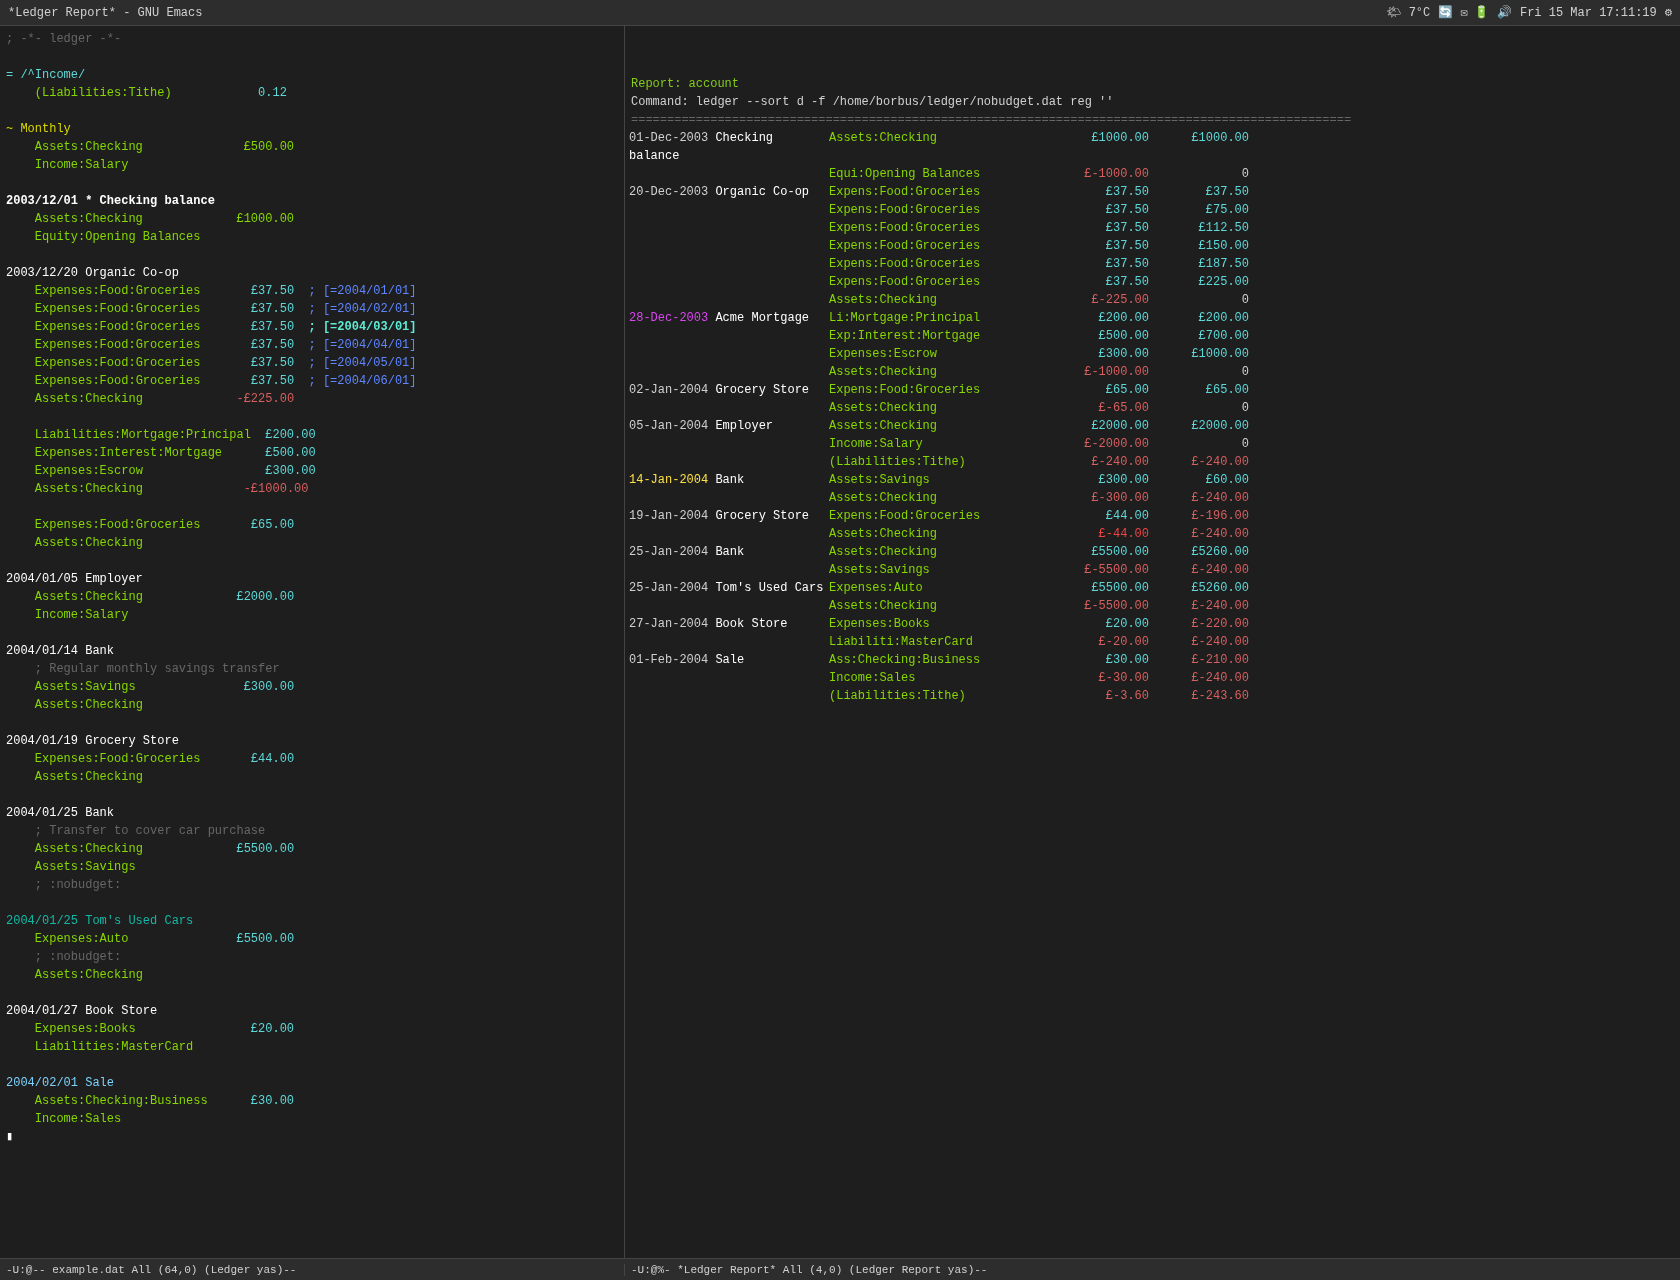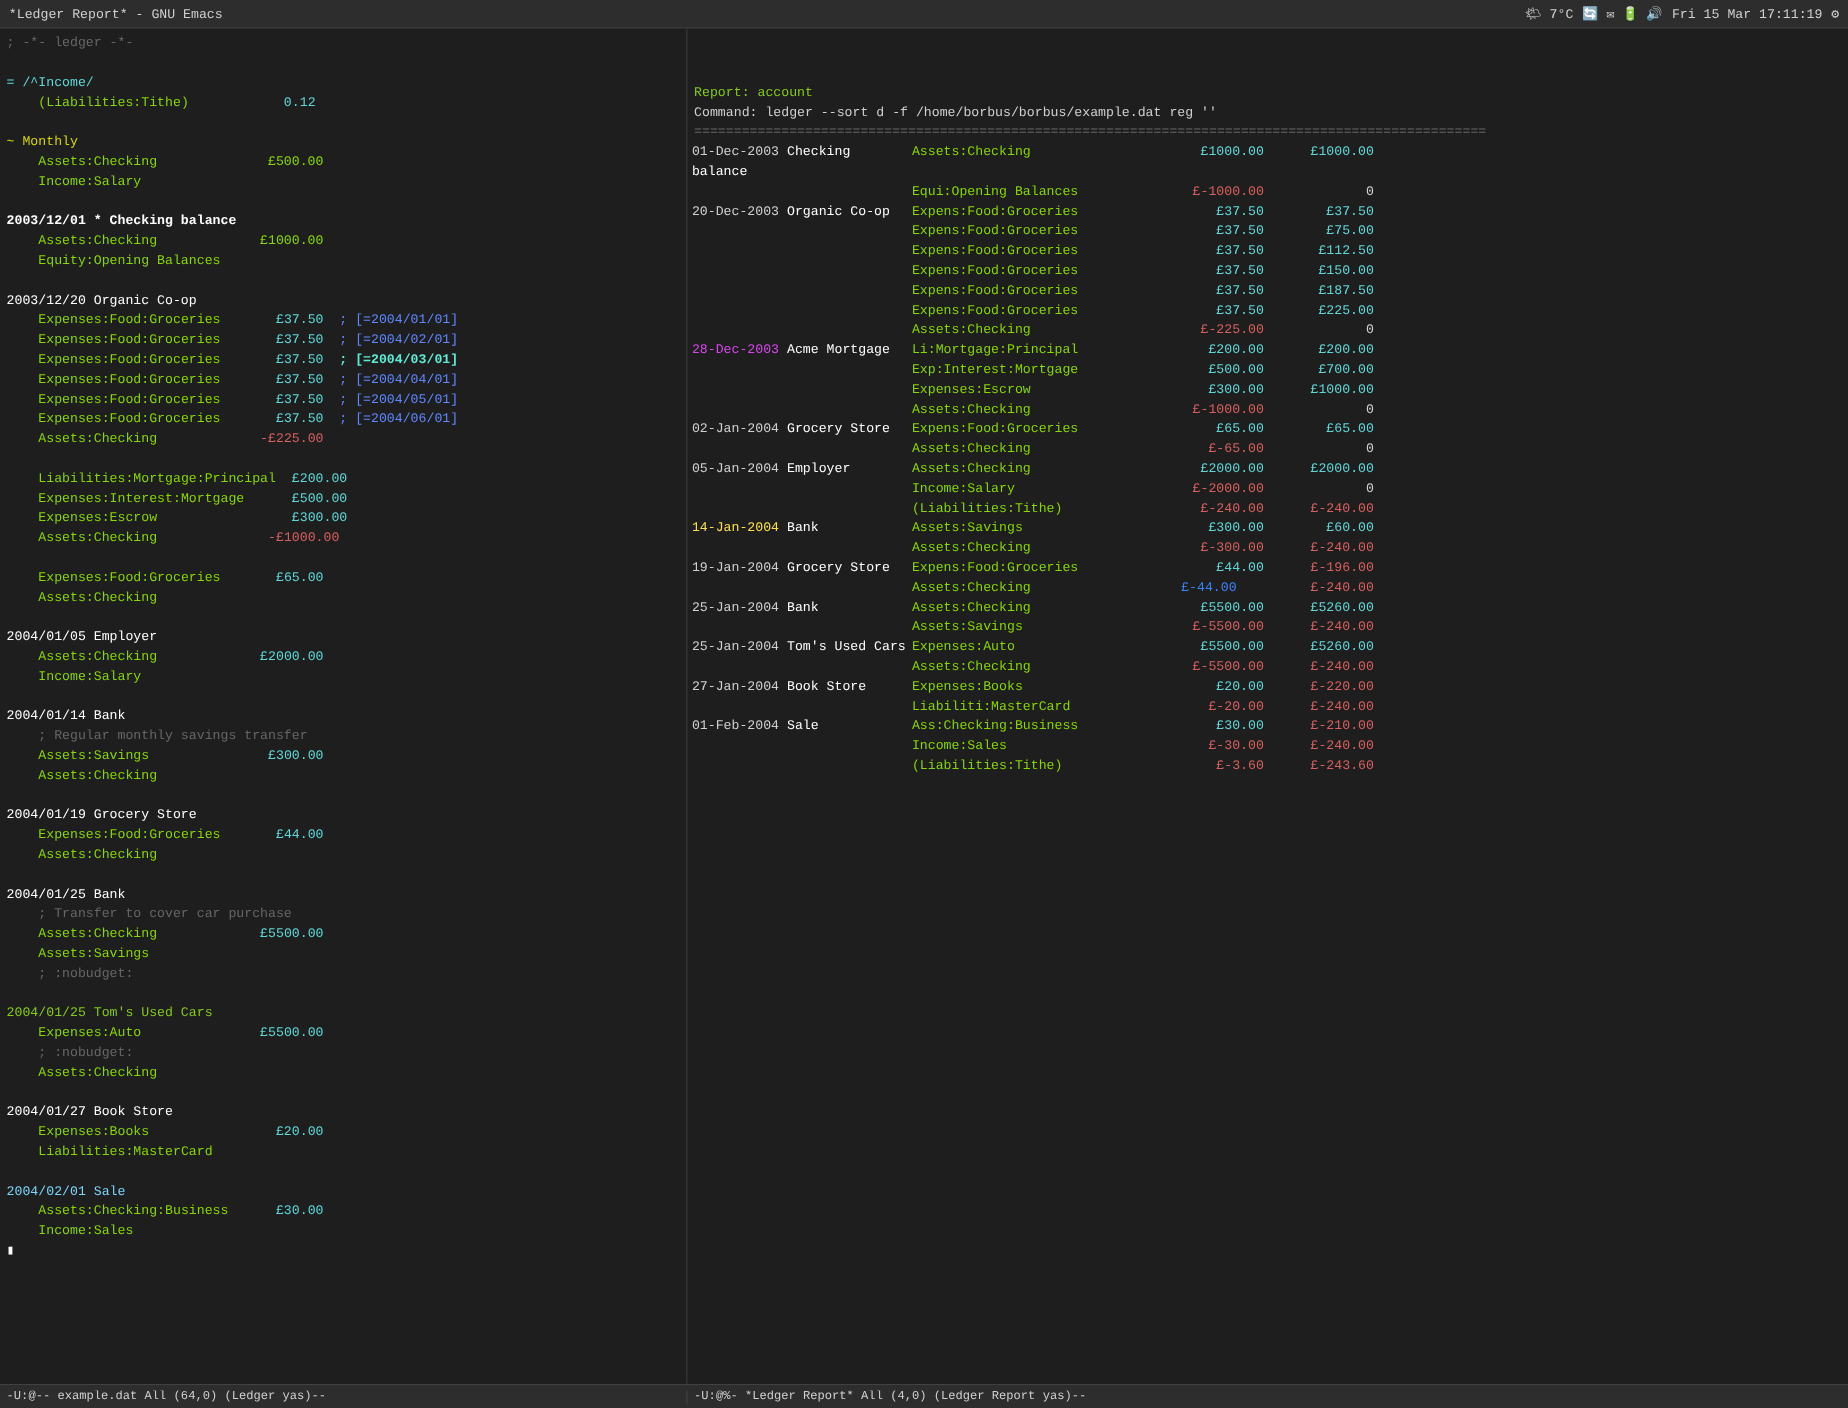--- a/index.html
+++ b/index.html
@@ -151,40 +151,40 @@
         <div class="code-line" style="color: rgb(255, 255, 255);">2004/01/19 Grocery Store</div>
         <div class="code-line"><span>    </span><span style="color: rgb(135, 215, 0);">Expenses:Food:Groceries</span><span>       </span><span style="color: rgb(95, 215, 215);">£44.00</span></div>
         <div class="code-line"><span>    </span><span style="color: rgb(135, 215, 0);">Assets:Checking</span></div>
         <div class="code-line">&nbsp;</div>
         <div class="code-line" style="color: rgb(255, 255, 255);">2004/01/25 Bank</div>
         <div class="code-line" style="color: rgb(102, 102, 102);">    ; Transfer to cover car purchase</div>
         <div class="code-line"><span>    </span><span style="color: rgb(135, 215, 0);">Assets:Checking</span><span>             </span><span style="color: rgb(95, 215, 215);">£5500.00</span></div>
         <div class="code-line"><span>    </span><span style="color: rgb(135, 215, 0);">Assets:Savings</span></div>
         <div class="code-line" style="color: rgb(102, 102, 102);">    ; :nobudget:</div>
         <div class="code-line">&nbsp;</div>
-        <div class="code-line" style="color: #84cc16;">2004/01/25 Tom's Used Cars</div>
+        <div class="code-line" style="color: #14b8a6;">2004/01/25 Tom's Used Cars</div>
         <div class="code-line"><span>    </span><span style="color: rgb(135, 215, 0);">Expenses:Auto</span><span>               </span><span style="color: rgb(95, 215, 215);">£5500.00</span></div>
         <div class="code-line" style="color: rgb(102, 102, 102);">    ; :nobudget:</div>
         <div class="code-line"><span>    </span><span style="color: rgb(135, 215, 0);">Assets:Checking</span></div>
         <div class="code-line">&nbsp;</div>
         <div class="code-line" style="color: rgb(255, 255, 255);">2004/01/27 Book Store</div>
         <div class="code-line"><span>    </span><span style="color: rgb(135, 215, 0);">Expenses:Books</span><span>                </span><span style="color: rgb(95, 215, 215);">£20.00</span></div>
         <div class="code-line"><span>    </span><span style="color: rgb(135, 215, 0);">Liabilities:MasterCard</span></div>
         <div class="code-line">&nbsp;</div>
         <div class="code-line" style="color: #7dd3fc;">2004/02/01 Sale</div>
         <div class="code-line"><span>    </span><span style="color: rgb(135, 215, 0);">Assets:Checking:Business</span><span>      </span><span style="color: rgb(95, 215, 215);">£30.00</span></div>
         <div class="code-line"><span>    </span><span style="color: rgb(135, 215, 0);">Income:Sales</span></div>
         <div class="code-line" style="color: rgb(255, 255, 255);">▮</div>
       </div>
   </div>
 
   <div id="right-pane">
     <div id="right-content">
         <div class="code-line" style="color: #84cc16; margin-top: 45px;">Report: account</div>
-        <div class="code-line" style="color: rgb(208, 208, 208);">Command: ledger --sort d -f /home/borbus/borbus/example.dat reg ''</div>
+        <div class="code-line" style="color: rgb(208, 208, 208);">Command: ledger --sort d -f /home/borbus/ledger/nobudget.dat reg ''</div>
         <div class="code-line separator">====================================================================================================</div>
         <div style="display: flex; padding: 0px 4px; line-height: 1.5; font-family: &quot;Courier New&quot;, monospace; font-size: 12px;">
           <span style="width: 200px; display: inline-block; color: rgb(208, 208, 208);"><span style="color:#d0d0d0">01-Dec-2003 </span><span style="color:#ffffff">Checking balance</span></span>
           <span style="width: 220px; display: inline-block; color: rgb(135, 215, 0);">Assets:Checking</span>
           <span style="width: 100px; display: inline-block; text-align: right; color: rgb(95, 215, 215);">£1000.00</span>
           <span style="width: 100px; display: inline-block; text-align: right; color: rgb(95, 215, 215);">£1000.00</span>
         </div>
         <div style="display: flex; padding: 0px 4px; line-height: 1.5; font-family: &quot;Courier New&quot;, monospace; font-size: 12px;">
           <span style="width: 200px; display: inline-block; color: rgb(208, 208, 208);"></span>
           <span style="width: 220px; display: inline-block; color: rgb(135, 215, 0);">Equi:Opening Balances</span>
@@ -301,21 +301,21 @@
         </div>
         <div style="display: flex; padding: 0px 4px; line-height: 1.5; font-family: &quot;Courier New&quot;, monospace; font-size: 12px;">
           <span style="width: 200px; display: inline-block; color: rgb(208, 208, 208);"><span style="color:#d0d0d0">19-Jan-2004 </span><span style="color:#ffffff">Grocery Store</span></span>
           <span style="width: 220px; display: inline-block; color: rgb(135, 215, 0);">Expens:Food:Groceries</span>
           <span style="width: 100px; display: inline-block; text-align: right; color: rgb(95, 215, 215);">£44.00</span>
           <span style="width: 100px; display: inline-block; text-align: right; color: rgb(215, 95, 95);">£-196.00</span>
         </div>
         <div style="display: flex; padding: 0px 4px; line-height: 1.5; font-family: &quot;Courier New&quot;, monospace; font-size: 12px;">
           <span style="width: 200px; display: inline-block; color: rgb(208, 208, 208);"></span>
           <span style="width: 220px; display: inline-block; color: rgb(135, 215, 0);">Assets:Checking</span>
-          <span style="width: 100px; display: inline-block; text-align: center; color: #3b82f6;">£-44.00</span>
+          <span style="width: 100px; display: inline-block; text-align: right; color: #ef4444;">£-44.00</span>
           <span style="width: 100px; display: inline-block; text-align: right; color: rgb(215, 95, 95);">£-240.00</span>
         </div>
         <div style="display: flex; padding: 0px 4px; line-height: 1.5; font-family: &quot;Courier New&quot;, monospace; font-size: 12px;">
           <span style="width: 200px; display: inline-block; color: rgb(208, 208, 208);"><span style="color:#d0d0d0">25-Jan-2004 </span><span style="color:#ffffff">Bank</span></span>
           <span style="width: 220px; display: inline-block; color: rgb(135, 215, 0);">Assets:Checking</span>
           <span style="width: 100px; display: inline-block; text-align: right; color: rgb(95, 215, 215);">£5500.00</span>
           <span style="width: 100px; display: inline-block; text-align: right; color: rgb(95, 215, 215);">£5260.00</span>
         </div>
         <div style="display: flex; padding: 0px 4px; line-height: 1.5; font-family: &quot;Courier New&quot;, monospace; font-size: 12px;">
           <span style="width: 200px; display: inline-block; color: rgb(208, 208, 208);"></span>

